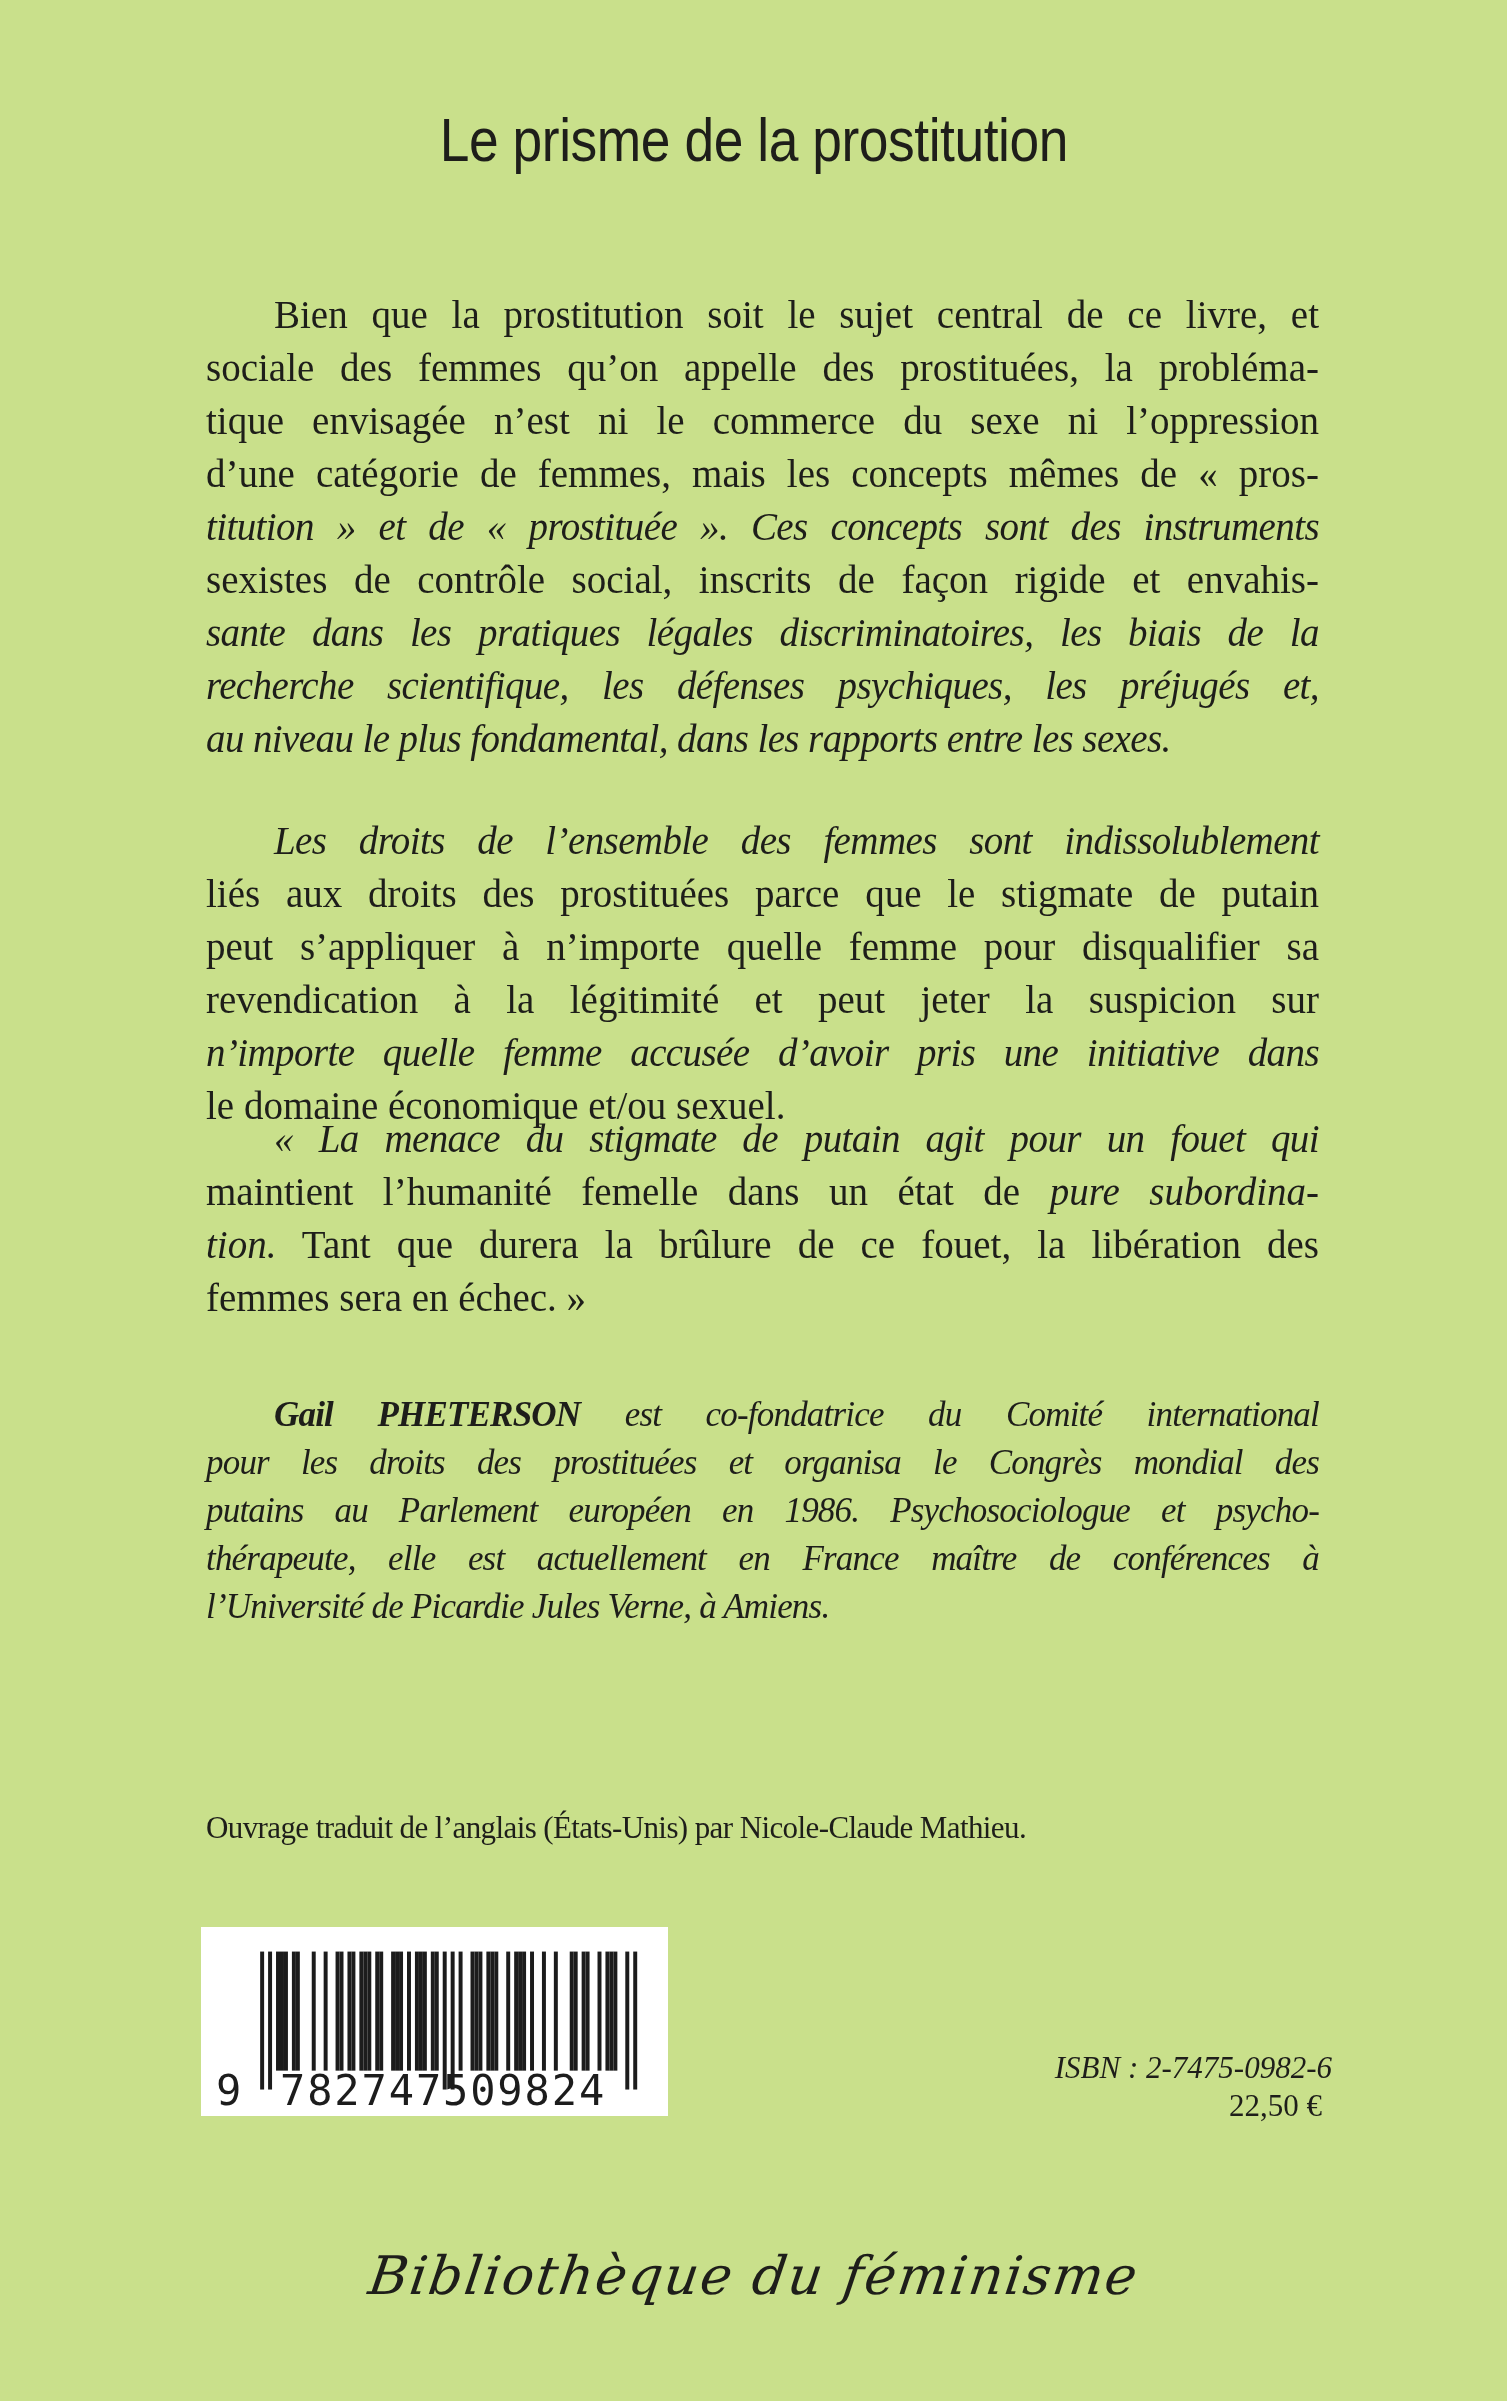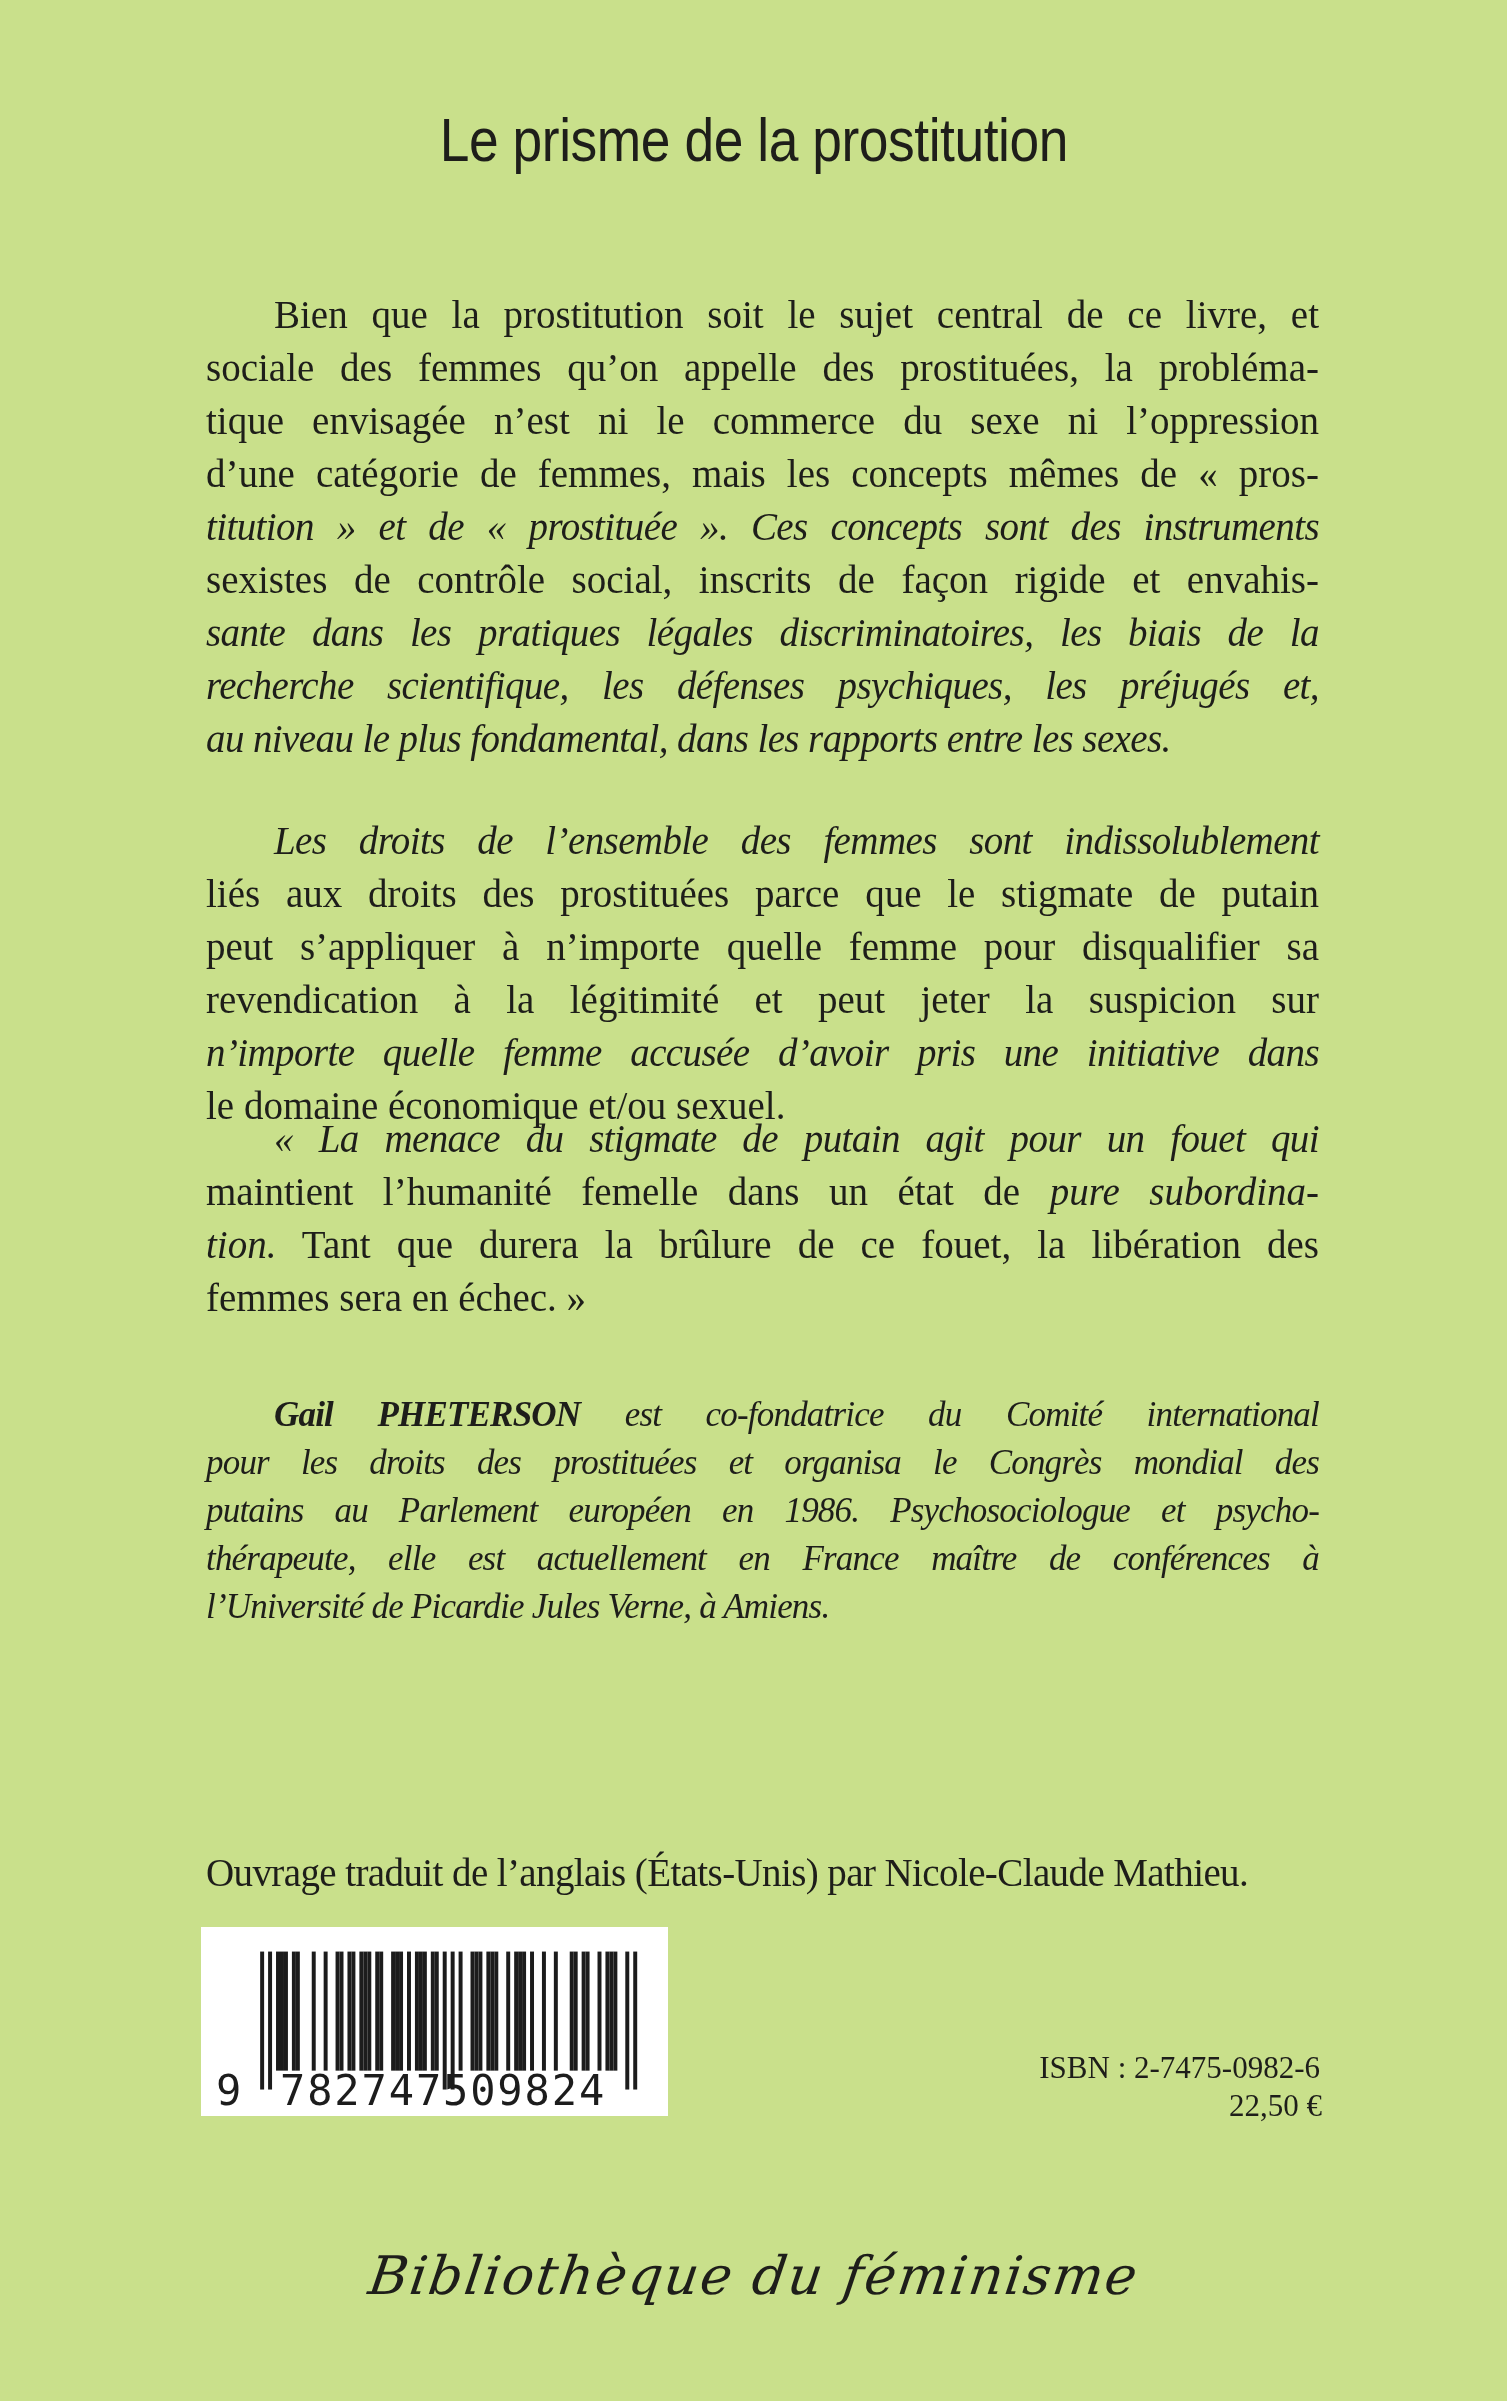--- a/index.html
+++ b/index.html
@@ -28,38 +28,38 @@
     text-align: justify; text-align-last: justify;
     height: 53px;
   }
   .line.last { text-align-last: left; }
   .line.indent { padding-left: 68px; }
   .line.cond { letter-spacing: -0.6px; font-style: italic; }
   .it { font-style: italic; }
   .bio .line { font-style: italic; font-size: 35px; height: 48px; line-height: 48px; letter-spacing: -0.8px; }
   .bio .bold { font-weight: bold; }
   .translator {
-    position: absolute; left: 206px; top: 1854px;
-    font-size: 39px; line-height: 38px; letter-spacing: -0.6px;
+    position: absolute; left: 206px; top: 1809px;
+    font-size: 31px; line-height: 38px; letter-spacing: -0.6px;
     white-space: nowrap;
   }
   .barcode-box {
     position: absolute; left: 201px; top: 1927px;
     width: 467px; height: 189px; background: #ffffff;
   }
   .barcode-box svg { position: absolute; left: 0; top: 0; }
   .barcode-digits {
     position: absolute; top: 140px; left: 0; width: 467px; height: 47px;
     font-family: "DejaVu Sans Mono", "Liberation Mono", monospace;
     font-size: 42px; line-height: 47px; color: #1c1c1c;
   }
   .barcode-digits span { position: absolute; top: 0; }
   .isbn {
-    position: absolute; right: 188px; top: 2049px;
-    font-size: 31px; line-height: 38px; text-align: right; white-space: nowrap;
+    position: absolute; right: 176px; top: 2049px;
+    font-size: 31px; line-height: 38px; text-align: right; white-space: nowrap; font-style: italic;
   }
   .price {
     position: absolute; right: 186px; top: 2087px;
     font-size: 31px; line-height: 38px; text-align: right; white-space: nowrap;
   }
   .series {
     position: absolute; left: 0; width: 1508px; top: 2243px;
     text-align: center;
     font-family: "DejaVu Serif", "Liberation Serif", serif;
     font-style: italic; font-size: 53px; line-height: 66px;

